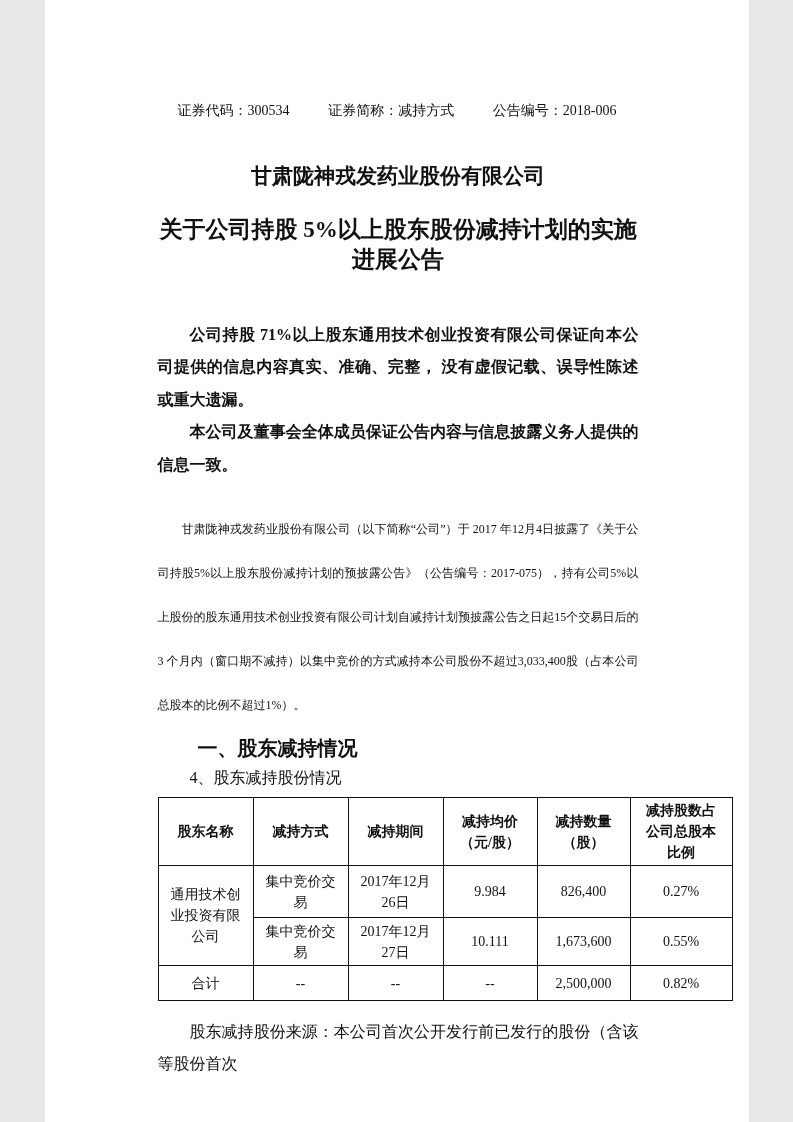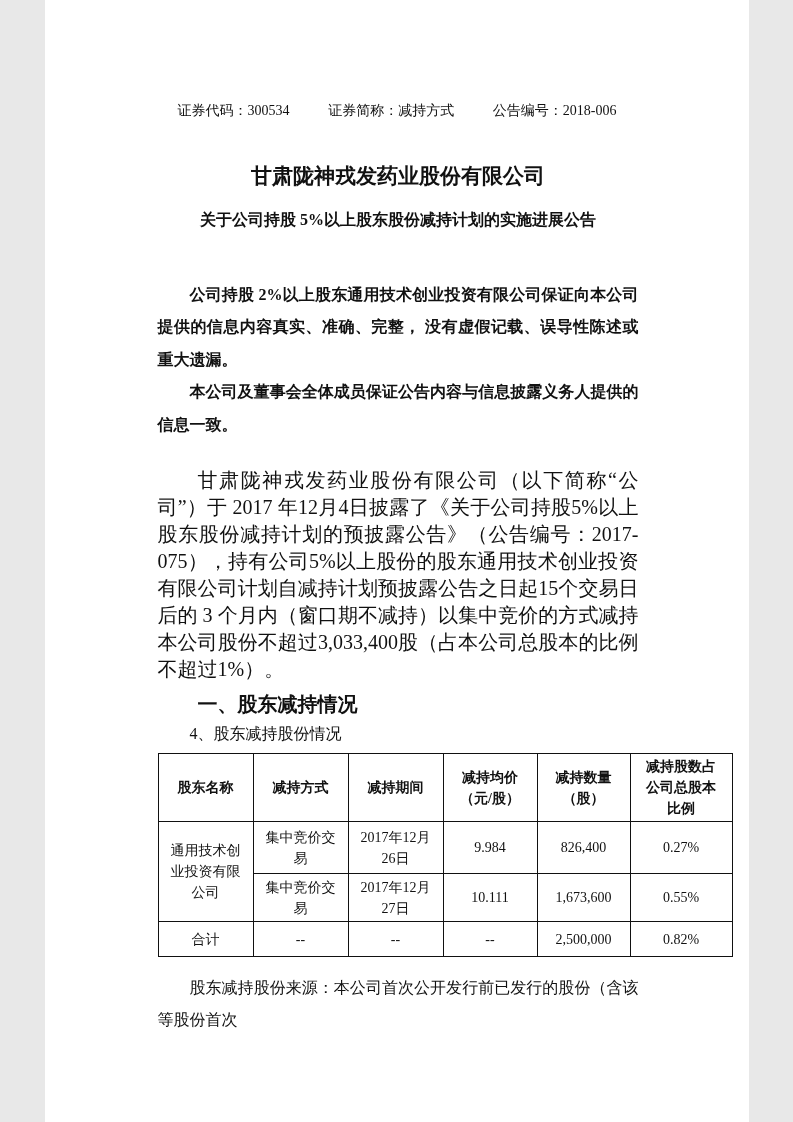--- a/index.html
+++ b/index.html
@@ -26,42 +26,42 @@
     white-space: nowrap;
   }
   .title-company {
     margin-top: 40px;
     text-align: center;
     font-size: 21px;
     font-weight: bold;
     line-height: 30px;
   }
   .title-announcement {
-    margin-top: 14px;
+    margin-top: 24px;
     text-align: center;
-    font-size: 16px;
+    font-size: 23px;
     font-weight: bold;
     line-height: 30px;
   }
   .declaration {
     margin-top: 44px;
   }
   .declaration p {
     font-size: 16px;
     font-weight: bold;
     line-height: 32.4px;
     text-indent: 2em;
     text-align: justify;
   }
   .body-text {
     margin-top: 26px;
   }
   .body-text p {
-    font-size: 20px;
-    line-height: 27px;
+    font-size: 12px;
+    line-height: 44px;
     text-indent: 2em;
     text-align: justify;
   }
   .section-heading {
     margin-top: 6px;
     font-size: 20px;
     font-weight: bold;
     line-height: 30px;
     text-indent: 2em;
   }
@@ -110,21 +110,21 @@
     <div class="doc-header">
       <span><span>证券代码：</span><span>300534</span></span>
       <span><span>证券简称：</span><span>减持方式</span></span>
       <span><span>公告编号：</span><span>2018-006</span></span>
     </div>
 
     <h1 class="title-company">甘肃陇神戎发药业股份有限公司</h1>
     <h2 class="title-announcement">关于公司持股 5%以上股东股份减持计划的实施进展公告</h2>
 
     <div class="declaration">
-      <p>公司持股 2%以上股东通用技术创业投资有限公司保证向本公司提供的信息内容真实、准确、完整， 没有虚假记载、误导性陈述或重大遗漏。</p>
+      <p>公司持股 71%以上股东通用技术创业投资有限公司保证向本公司提供的信息内容真实、准确、完整， 没有虚假记载、误导性陈述或重大遗漏。</p>
       <p>本公司及董事会全体成员保证公告内容与信息披露义务人提供的信息一致。</p>
     </div>
 
     <div class="body-text">
       <p>甘肃陇神戎发药业股份有限公司（以下简称“公司”）于 2017 年12月4日披露了《关于公司持股5%以上股东股份减持计划的预披露公告》（公告编号：2017-075），持有公司5%以上股份的股东通用技术创业投资有限公司计划自减持计划预披露公告之日起15个交易日后的 3 个月内（窗口期不减持）以集中竞价的方式减持本公司股份不超过3,033,400股（占本公司总股本的比例不超过1%）。</p>
     </div>
 
     <div class="section-heading">一、股东减持情况</div>
     <div class="section-subheading">4、股东减持股份情况</div>
 

